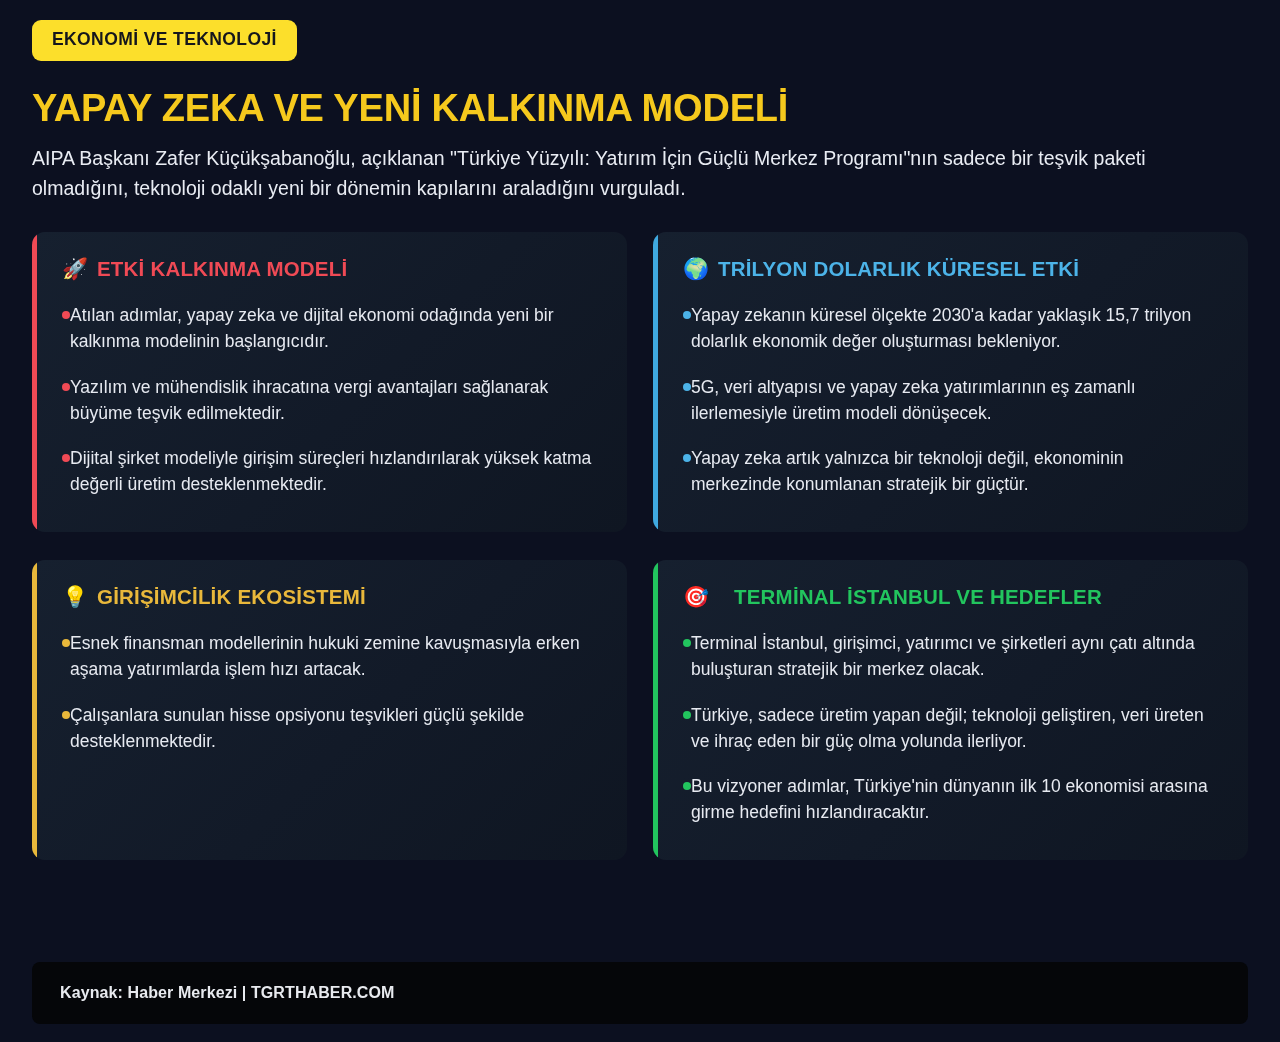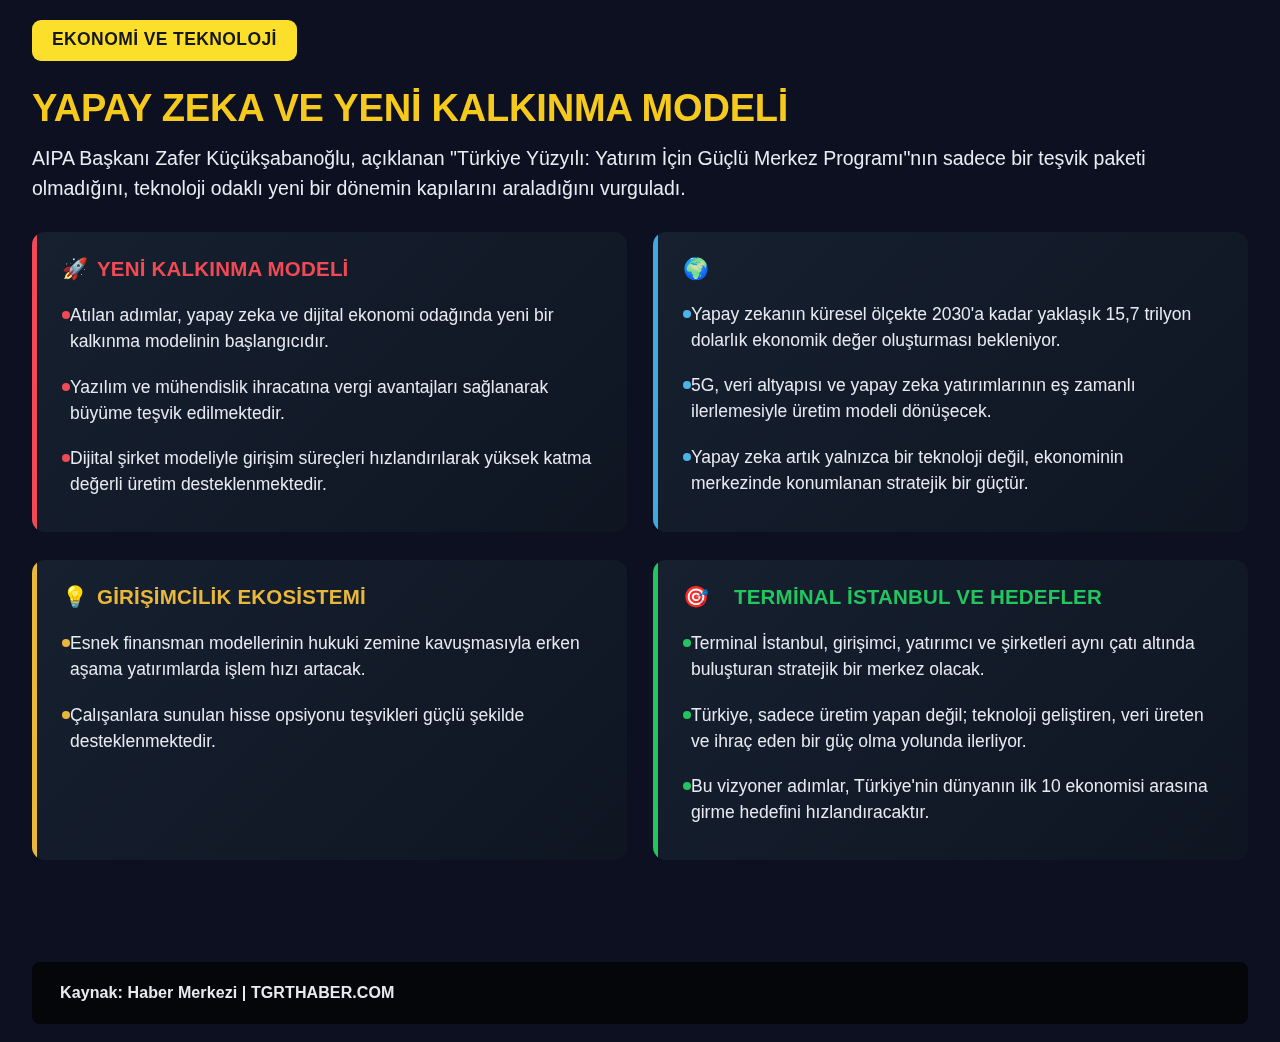--- a/index.html
+++ b/index.html
@@ -159,41 +159,42 @@
     <div class="badge">EKONOMİ VE TEKNOLOJİ</div>
     <h1 class="headline">YAPAY ZEKA VE YENİ KALKINMA MODELİ</h1>
     <p class="lede">AIPA Başkanı Zafer Küçükşabanoğlu, açıklanan "Türkiye Yüzyılı: Yatırım İçin Güçlü Merkez Programı"nın sadece bir teşvik paketi olmadığını, teknoloji odaklı yeni bir dönemin kapılarını araladığını vurguladı.</p>
   </div>
 
   <div class="grid">
       <div class="card">
         <div class="card-accent" style="background: rgb(240, 74, 85);"></div>
         <div class="card-head">
           <span class="card-emoji">🚀</span>
-          <span class="card-title" style="color: rgb(240, 74, 85);">YENİ KALKINMA MODELİ</span>
+          <span class="card-title" style="color: rgb(240, 74, 85);">ETKİ KALKINMA MODELİ</span>
         </div>
         <ul class="bullets">
           <li class="bullet">
             <span class="dot" style="background: rgb(240, 74, 85);"></span>
             <span class="bullet-text">Atılan adımlar, yapay zeka ve dijital ekonomi odağında yeni bir kalkınma modelinin başlangıcıdır.</span>
           </li>
           <li class="bullet">
             <span class="dot" style="background: rgb(240, 74, 85);"></span>
             <span class="bullet-text">Yazılım ve mühendislik ihracatına vergi avantajları sağlanarak büyüme teşvik edilmektedir.</span>
           </li>
           <li class="bullet">
             <span class="dot" style="background: rgb(240, 74, 85);"></span>
             <span class="bullet-text">Dijital şirket modeliyle girişim süreçleri hızlandırılarak yüksek katma değerli üretim desteklenmektedir.</span>
           </li>
         </ul>
       </div>
       <div class="card">
         <div class="card-accent" style="background: rgb(63, 169, 224);"></div>
         <div class="card-head">
           <span class="card-emoji">🌍</span>
+          <span class="card-title" style="color: rgb(76, 179, 232);">TRİLYON DOLARLIK KÜRESEL ETKİ</span>
         </div>
         <ul class="bullets">
           <li class="bullet">
             <span class="dot" style="background: rgb(76, 179, 232);"></span>
             <span class="bullet-text">Yapay zekanın küresel ölçekte 2030'a kadar yaklaşık 15,7 trilyon dolarlık ekonomik değer oluşturması bekleniyor.</span>
           </li>
           <li class="bullet">
             <span class="dot" style="background: rgb(76, 179, 232);"></span>
             <span class="bullet-text">5G, veri altyapısı ve yapay zeka yatırımlarının eş zamanlı ilerlemesiyle üretim modeli dönüşecek.</span>
           </li>

